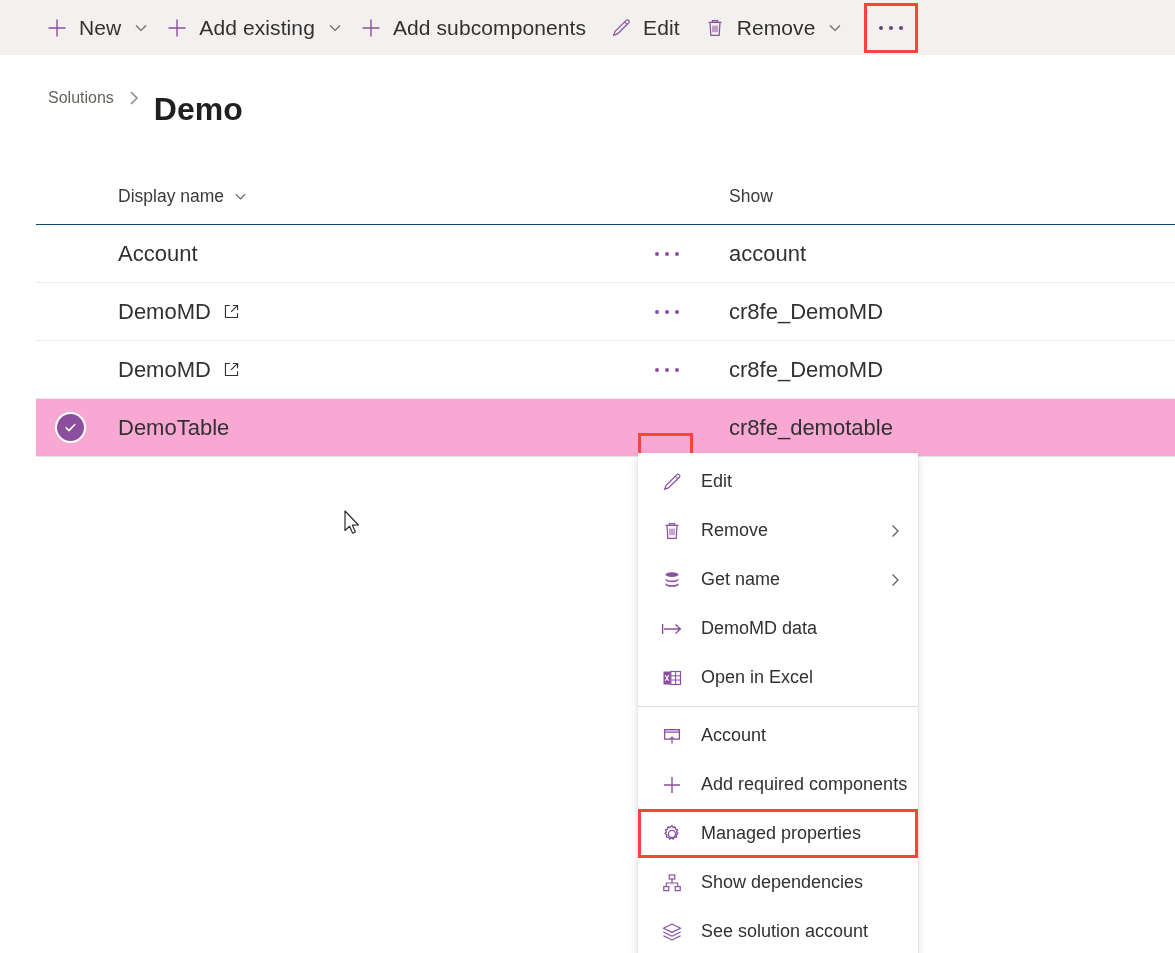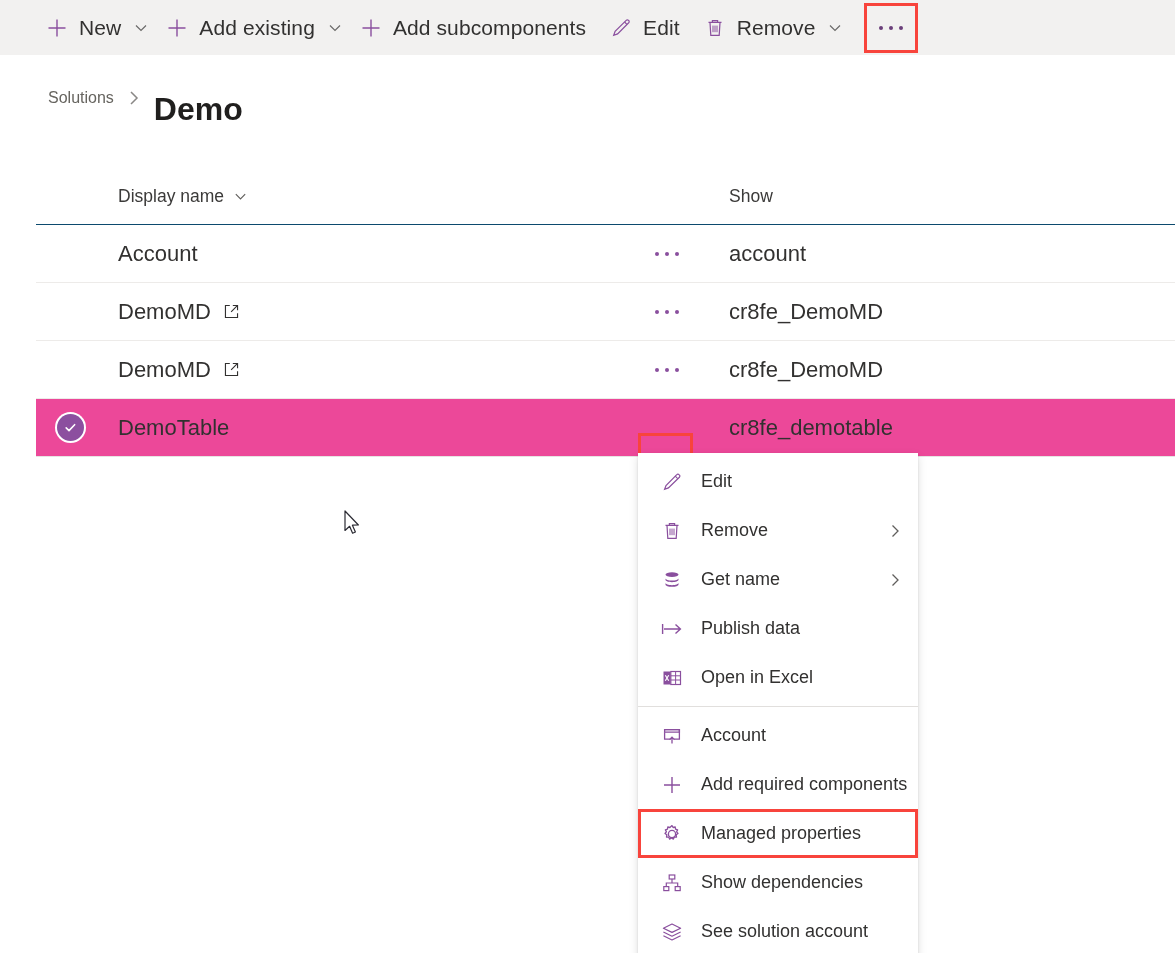--- a/index.html
+++ b/index.html
@@ -157,21 +157,21 @@
   }
   .grid-row {
     height: 58px;
     display: flex;
     align-items: center;
     border-bottom: 1px solid #edebe9;
     box-sizing: border-box;
     background: #ffffff;
   }
   .grid-row.selected {
-    background: #ec4899;
+    background: #f9a8d4;
     border-bottom-color: #e6e4e2;
     align-items: center;
   }
   .row-check {
     position: absolute;
     left: 20px;
     width: 28px; height: 28px;
     display: flex;
     align-items: center;
     justify-content: center;
@@ -518,21 +518,21 @@
     </span>
   </div>
 
   <div class="menu-item">
     <span class="menu-ico">
       <svg width="24" height="20" viewBox="0 0 24 20">
         <path d="M2.6 5v10" stroke="currentColor" stroke-width="1.4" fill="none"></path>
         <path d="M4 10h16M15.5 5.6 20.4 10 15.5 14.4" stroke="currentColor" stroke-width="1.4" fill="none"></path>
       </svg>
     </span>
-    <span class="menu-label">Publish data</span>
+    <span class="menu-label">DemoMD data</span>
   </div>
 
   <div class="menu-item">
     <span class="menu-ico">
       <svg width="22" height="22" viewBox="0 0 22 22">
         <rect x="2.5" y="4.5" width="7" height="13" fill="#8a4f9e"></rect>
         <path d="M4.3 8.2 7.7 13.8M7.7 8.2 4.3 13.8" stroke="#ffffff" stroke-width="1.2"></path>
         <rect x="9.8" y="4.5" width="9.7" height="13" fill="none" stroke="#8a4f9e" stroke-width="1.2"></rect>
         <path d="M9.8 8.8h9.7M9.8 13h9.7M14.6 4.5v13" stroke="#8a4f9e" stroke-width="1"></path>
       </svg>

